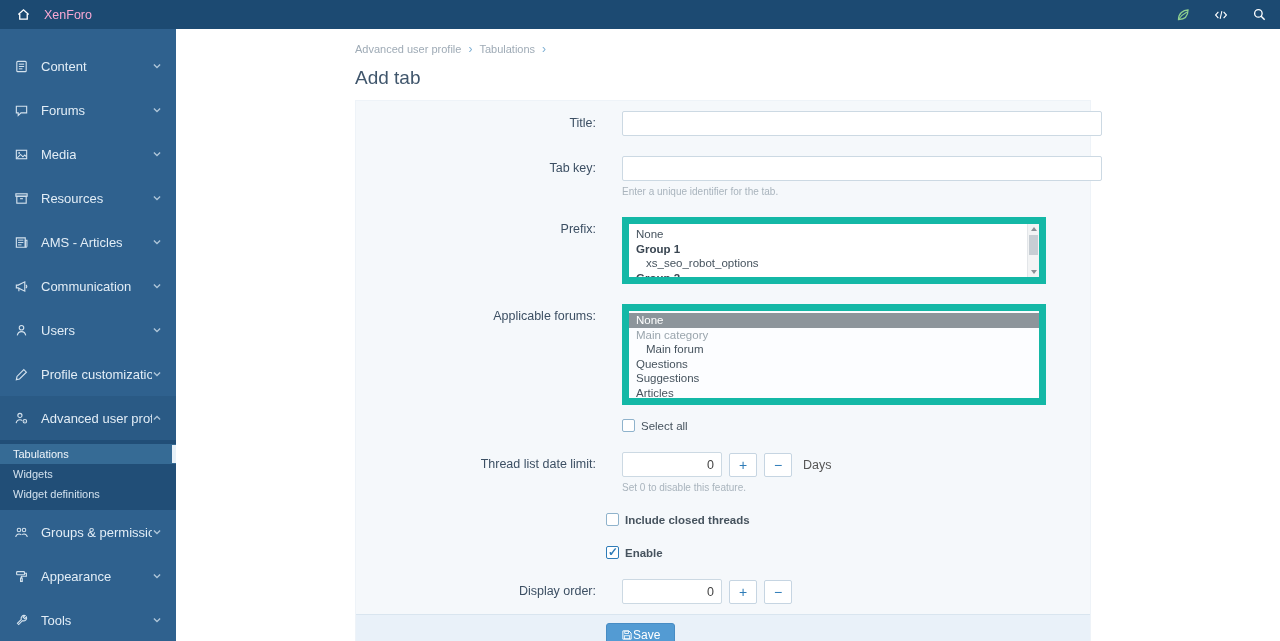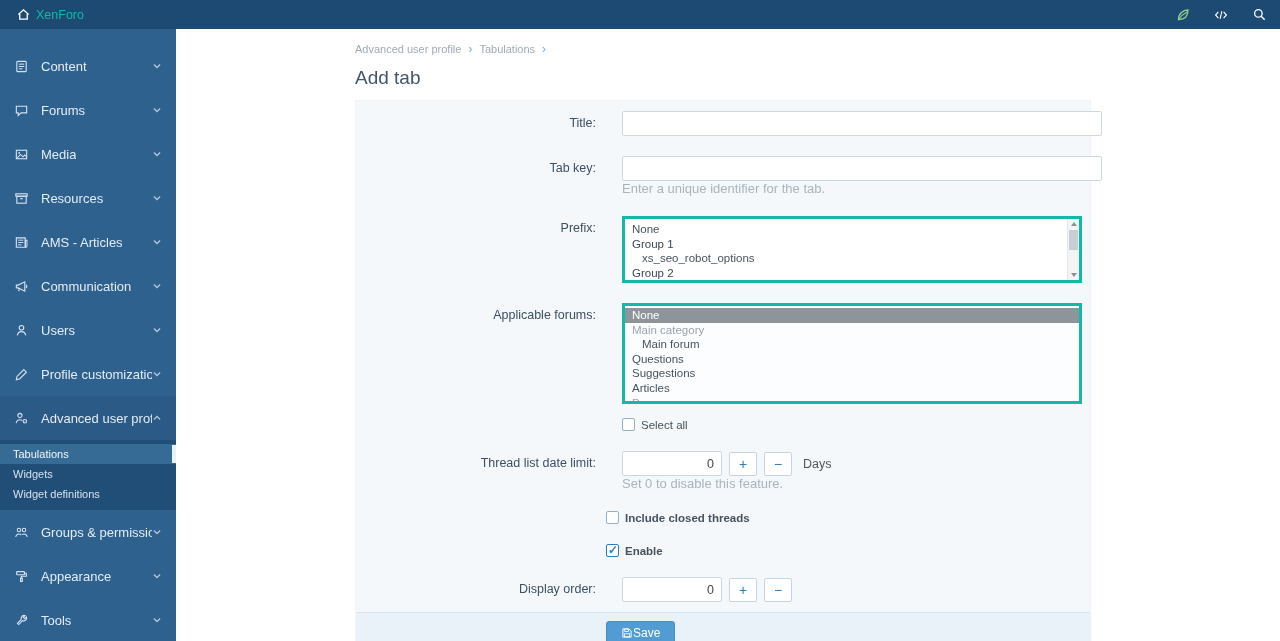--- a/index.html
+++ b/index.html
@@ -3,21 +3,21 @@
 <meta charset="utf-8">
 <style>
   * { margin:0; padding:0; box-sizing:border-box; }
   html,body { width:1280px; height:641px; overflow:hidden; background:#fff;
               font-family:"Liberation Sans", sans-serif; font-size:13px; }
 
   
   .topbar { position:fixed; top:0; left:0; right:0; height:29px; background:#1c4a72;
             display:flex; align-items:center; padding:0 12px; z-index:20; color:#fff; }
   .tb-home { width:22px; height:22px; display:flex; align-items:center; justify-content:center; cursor:pointer; }
-  .tb-brand { margin-left:2px; font-size:12.5px; color:#14b8a6; cursor:pointer; }
+  .tb-brand { margin-left:10px; font-size:12.5px; color:#f9a8d4; cursor:pointer; }
   .tb-right { margin-left:auto; display:flex; align-items:center; gap:20px; }
   .tb-icon { width:18px; height:18px; display:flex; align-items:center; justify-content:center; cursor:pointer; }
 
   
   .sidebar { position:fixed; top:29px; left:0; bottom:0; width:176px; background:#2f618e;
              padding-top:15px; overflow:hidden; z-index:10; }
   .nav-item { height:44px; display:flex; align-items:center; padding:0 14px; cursor:pointer;
               color:#e2edf6; font-size:13px; }
   .nav-icon { width:16px; height:16px; margin-right:11px; opacity:.92; flex:none; display:flex; align-items:center; }
   .nav-label { white-space:nowrap; overflow:hidden; }
@@ -40,29 +40,29 @@
   
   .form { margin:11px 0 0 179px; width:736px; background:#f5f8fb; border:1px solid #eef3f8; }
   .frow { display:flex; padding:10px 8px 10px 0;gap:16px; }
   .flabel { width:250px; flex:none; text-align:right; padding-right:10px; padding-top:5px;
             color:#3c4f63; font-size:12.5px; }
   .fctrl { flex:1; }
   .fctrl-offset { margin-left:250px;font-weight:bold; }
   .tinput { width:480px; height:25px; border:1px solid #ccd9e3; border-radius:2px;
             background:#fff; padding:0 7px; font-size:13px; color:#333;
             font-family:"Liberation Sans", sans-serif; }
-  .hint { margin-top:0; font-size:13px; color:#a9b4bd; }
-
-  .listbox { width:460px; border:3px solid #14b8a6; background:#fff; position:relative;
+  .hint { margin-top:5px; font-size:10px; color:#a9b4bd; }
+
+  .listbox { width:424px; border:7px solid #14b8a6; background:#fff; position:relative;
              overflow:hidden; padding:3px 0; }
   .prefix-list { height:67px; }
   .forums-list { height:101px; background:#fcfdff; padding:2px 0 0 0; }
   .opt { padding:0 7px; line-height:14.6px; font-size:11.5px; color:#46535e;
          white-space:nowrap; cursor:default; }
-  .opt.group { font-weight:normal; color:#3a4652; }
+  .opt.group { font-weight:bold; color:#3a4652; }
   .opt.indent { padding-left:17px; }
   .opt.muted { color:#9aa5ad; }
   .opt.selected { background:#8d959b; color:#fff; }
 
   .sb { position:absolute; top:0; right:0; bottom:0; width:12px; background:#f3f4f5;
         border-left:1px solid #e3e6e9; }
   .sb-up, .sb-down { position:absolute; left:0; right:0; height:10px; display:flex;
                      align-items:center; justify-content:center; cursor:pointer; }
   .sb-up { top:0; } .sb-down { bottom:0; }
   .tri-up { width:0; height:0; border-left:3px solid transparent; border-right:3px solid transparent;

